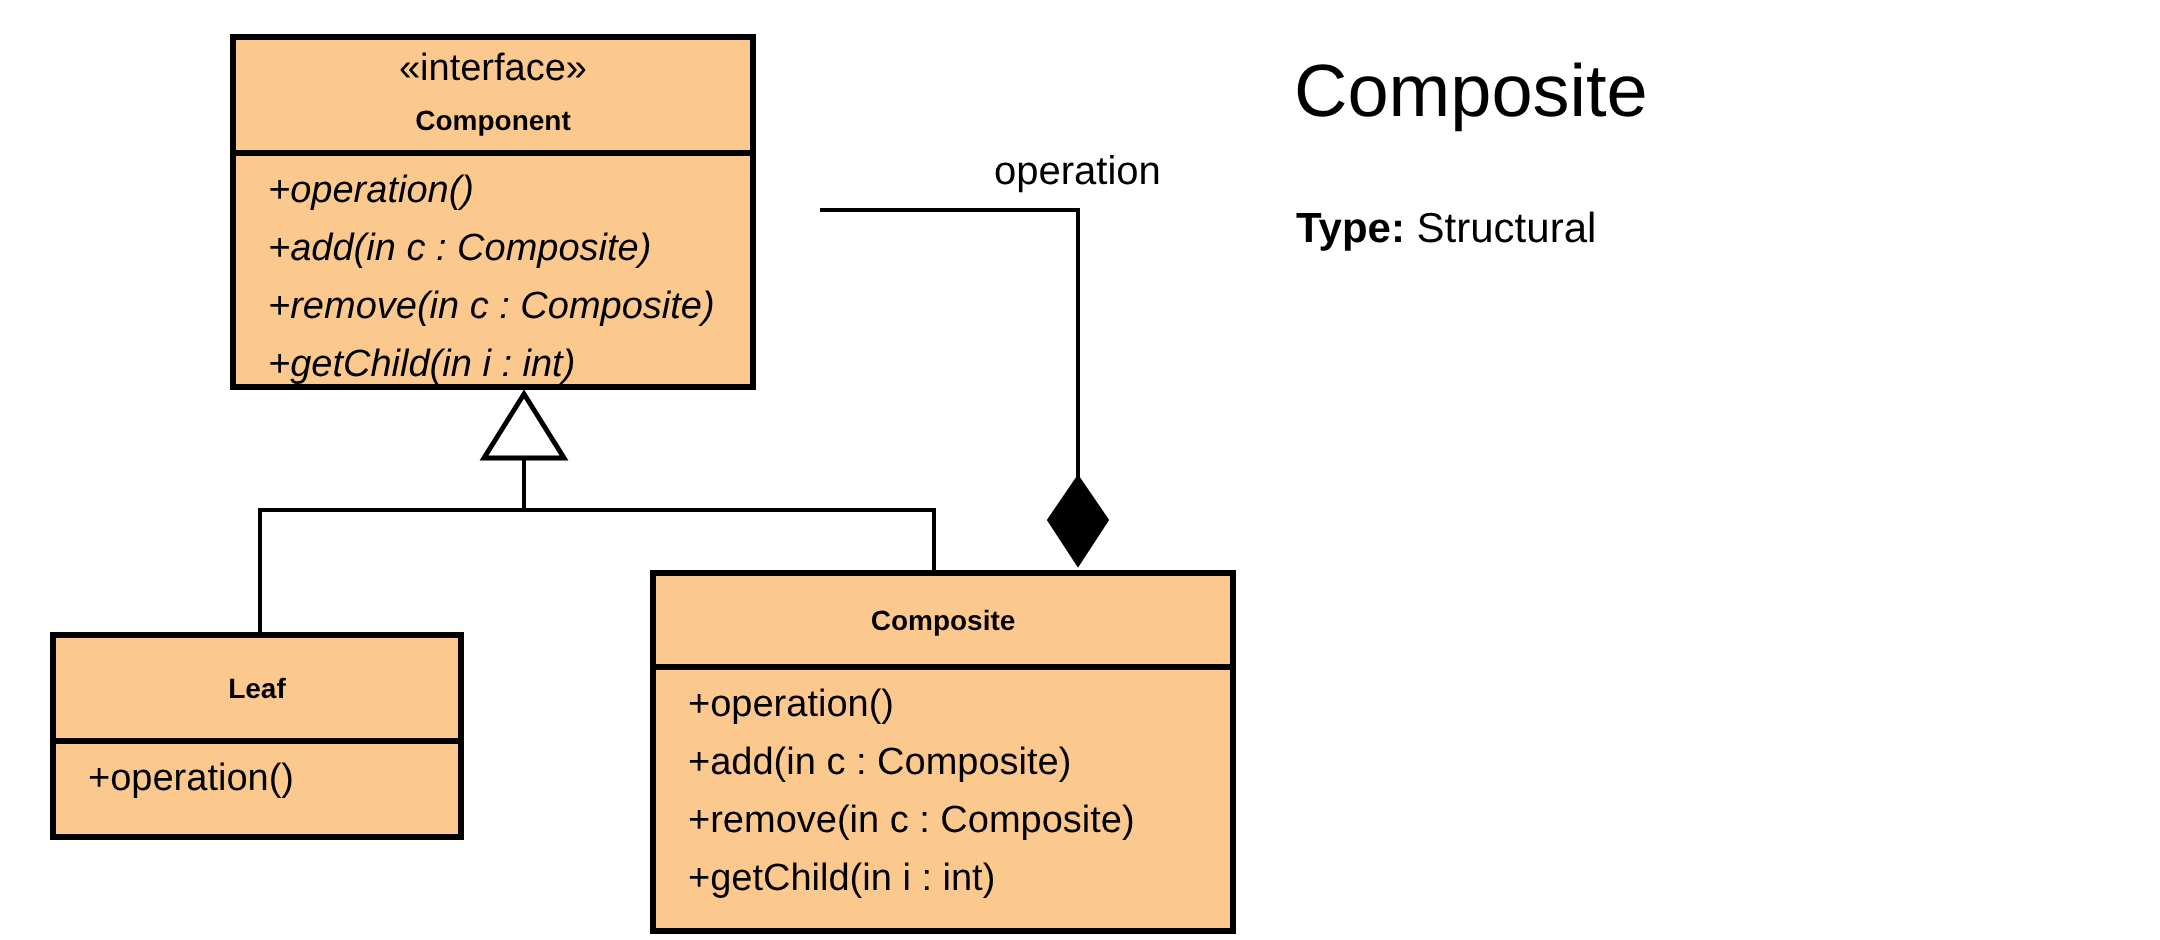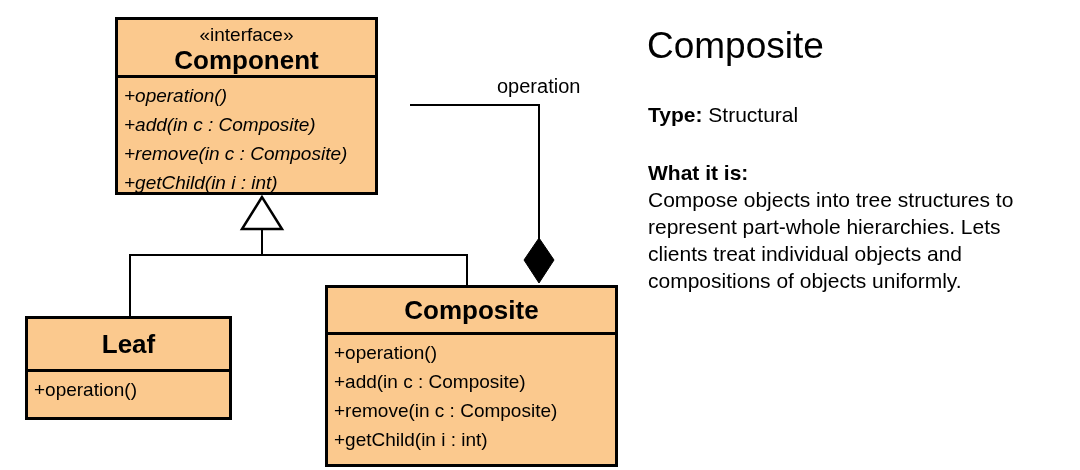--- a/index.html
+++ b/index.html
@@ -27,24 +27,24 @@
   }
   .uml-header {
     border-bottom: 3px solid #000;
     text-align: center;
     display: flex;
     flex-direction: column;
     justify-content: center;
     flex: 0 0 auto;
   }
   .stereotype { font-size: 19px; line-height: 25px; }
-  .class-name { font-size: 26px; font-weight: bold; line-height: 26px; }
+  .class-name { font-size: 14px; font-weight: bold; line-height: 26px; }
   .uml-methods {
     flex: 1 1 auto;
-    padding: 3px 5px 0 6px;
+    padding: 3px 5px 0 16px;
     font-size: 19px;
     line-height: 29px;
     text-align: left;
   }
   .uml-methods.italic { font-style: italic; }
   #component-box { left: 115px; top: 17px;  width: 263px; height: 178px; }
   #component-box .uml-header { height: 58px; }
   #leaf-box      { left: 25px;  top: 316px; width: 207px; height: 104px; }
   #leaf-box .uml-header { height: 53px; }
   #composite-box { left: 325px; top: 285px; width: 293px; height: 182px; }
@@ -130,21 +130,14 @@
 
   <div class="edge-label">operation</div>
 
   <div class="info-title">Composite</div>
 
   <div class="info-type">
     <span class="bold">Type:</span>
     <span>Structural</span>
   </div>
 
-  <div class="info-what">
-    <div class="bold">What it is:</div>
-    <div>Compose objects into tree structures to</div>
-    <div>represent part-whole hierarchies. Lets</div>
-    <div>clients treat individual objects and</div>
-    <div>compositions of objects uniformly.</div>
-  </div>
 
 </div>
 
 </body></html>

